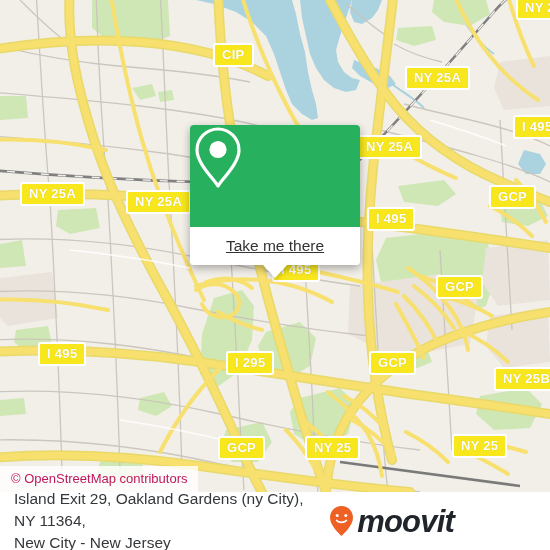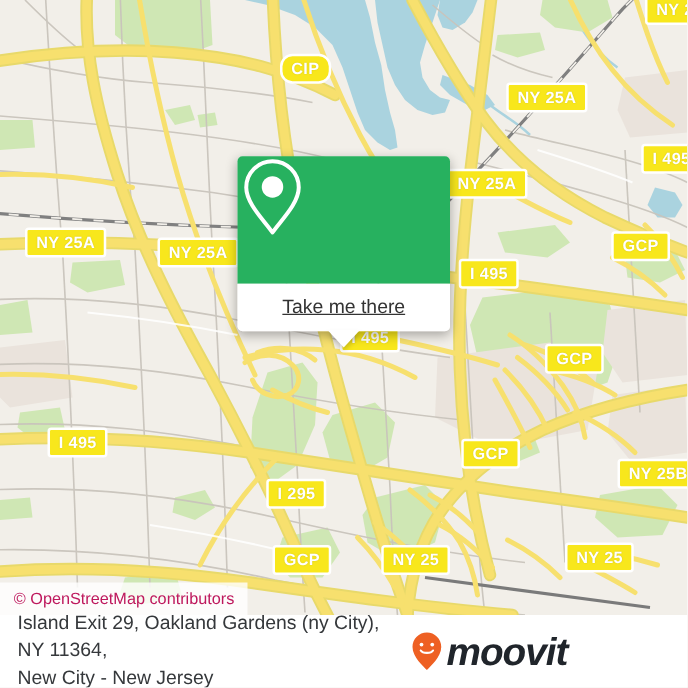--- a/index.html
+++ b/index.html
@@ -260,33 +260,33 @@
         <g stroke="#ffffff" stroke-width="1.6" fill="none" opacity=".85">
           <path d="M70,250 C110,254 150,260 190,268"></path>
           <path d="M120,420 C160,426 200,434 240,444"></path>
           <path d="M430,120 C456,128 482,136 506,146"></path>
         </g>
 
       </g>
     </svg>
 
     <div id="shield-layer">
-        <div class="shield" style="left: 224px; top: 43px; border-radius: 10px;">CIP</div>
+        <div class="shield" style="left: 213px; top: 43px;">CIP</div>
         <div class="shield" style="left: 405px; top: 66px;">NY 25A</div>
         <div class="shield" style="left: 516px; top: -4px;">NY 2</div>
         <div class="shield" style="left: 513px; top: 115px;">I 495</div>
         <div class="shield" style="left: 357px; top: 135px;">NY 25A</div>
         <div class="shield" style="left: 20px; top: 182px;">NY 25A</div>
         <div class="shield" style="left: 126px; top: 190px;">NY 25A</div>
         <div class="shield" style="left: 489px; top: 185px;">GCP</div>
         <div class="shield" style="left: 367px; top: 207px;">I 495</div>
         <div class="shield" style="left: 272px; top: 258px;">I 495</div>
         <div class="shield" style="left: 436px; top: 275px;">GCP</div>
         <div class="shield" style="left: 38px; top: 342px;">I 495</div>
-        <div class="shield" style="left: 213px; top: 351px; margin-top: 32px;">I 295</div>
+        <div class="shield" style="left: 226px; top: 351px;">I 295</div>
         <div class="shield" style="left: 369px; top: 351px;">GCP</div>
         <div class="shield" style="left: 494px; top: 367px;">NY 25B</div>
         <div class="shield" style="left: 218px; top: 436px;">GCP</div>
         <div class="shield" style="left: 305px; top: 436px;">NY 25</div>
         <div class="shield" style="left: 452px; top: 434px;">NY 25</div>
       </div>
 
     <div class="card">
       <div class="card-top">
         <svg width="56" height="66" viewBox="0 0 56 66">

